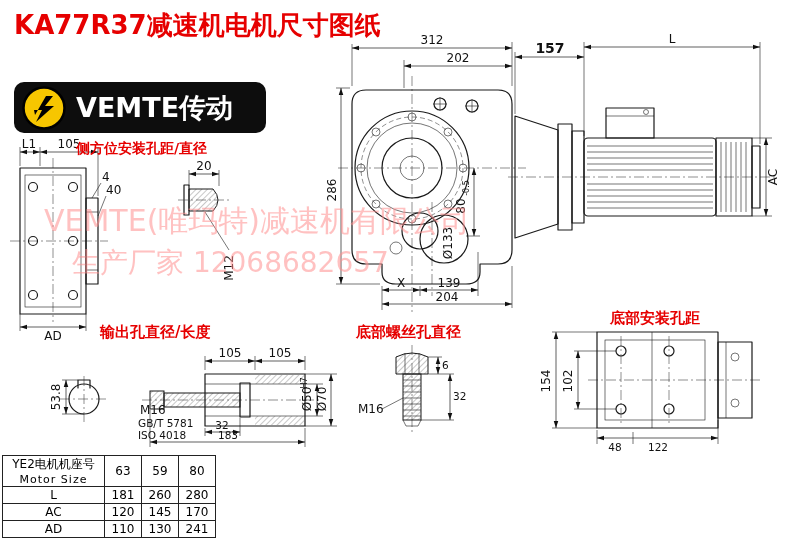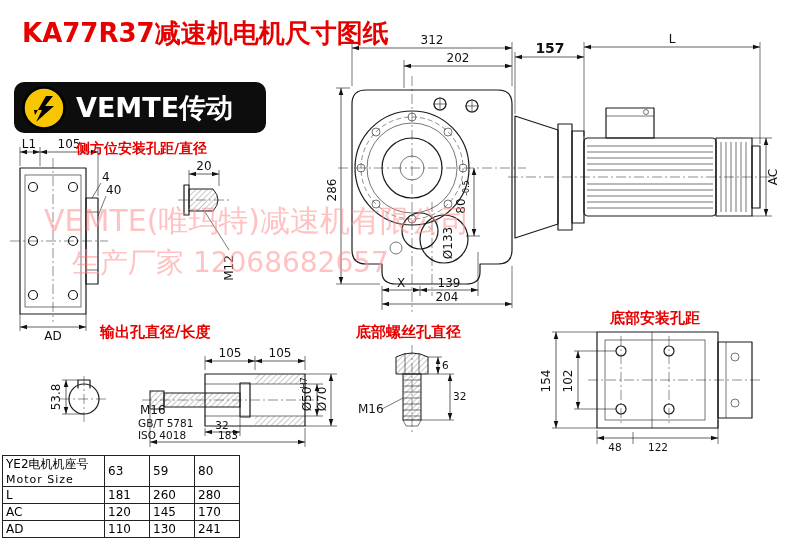--- a/index.html
+++ b/index.html
@@ -1,29 +1,29 @@
 <!DOCTYPE html>
 <html><head>
 <meta charset="utf-8">
 <style>
   *{box-sizing:border-box}
   html,body{margin:0;padding:0;background:#fff;font-family:"DejaVu Sans","Liberation Sans",sans-serif}
   #stage{position:relative;width:800px;height:539px;background:#fff;overflow:hidden}
   #draw{position:absolute;left:0;top:0;z-index:1}
-  .title{position:absolute;left:6px;top:0;margin:16px;font-size:26px;font-weight:bold;color:#e60000;z-index:4;white-space:nowrap}
+  .title{position:absolute;left:6px;top:0;margin:8px;font-size:26px;font-weight:bold;color:#e60000;z-index:4;white-space:nowrap}
   .logo{position:absolute;left:14px;top:82px;width:252px;height:51px;background:#0d0d0d;border-radius:10px;display:flex;align-items:center;z-index:4}
   .logo-badge{width:46px;height:46px;margin-left:7px;flex:0 0 auto}
   .logo-brand{color:#fff;font-size:27px;font-weight:bold;margin-left:9px;white-space:nowrap}
   .logo-sub{position:absolute;left:76px;top:140px;color:#e60000;font-size:14px;font-weight:bold;z-index:4;white-space:nowrap}
   .watermark{position:absolute;left:44px;top:200px;z-index:3;color:#ff8f8f;opacity:.55;font-weight:normal;font-size:30px;line-height:42px;white-space:nowrap;pointer-events:none}
   .watermark .wm2{margin-left:28px;font-size:28px}
   table.spec{position:absolute;left:2px;top:455px;z-index:4;border-collapse:collapse;background:#fff;font-size:12px;color:#000;table-layout:fixed}
-  .spec td,.spec th{border:1px solid #222;text-align:left;font-weight:normal;padding:0 3px;height:17px;overflow:hidden}
+  .spec td,.spec th{border:1px solid #222;text-align:center;font-weight:normal;padding:0 3px;height:17px;overflow:hidden}
   .spec th.c0{width:102px}
-  .spec td{width:45px}
+  .spec td{width:37px}
   .spec .en{font-size:11px;letter-spacing:1px}
   svg text{font-family:"DejaVu Sans","Liberation Sans",sans-serif;font-size:12px;fill:#111}
   svg text.sm{font-size:10.5px}
   svg text.xs{font-size:8px}
   svg text.b{font-weight:bold;font-size:14px}
   svg text.red{fill:#e60000;font-weight:bold;font-size:15px}
   .ln{stroke:#1a1a1a;stroke-width:1.2;fill:none;stroke-linejoin:round;stroke-linecap:round}
   .thin{stroke:#1a1a1a;stroke-width:.6;fill:none}
   .dim{stroke:#1a1a1a;stroke-width:.7;fill:none}
   .cl{stroke:#444;stroke-width:.6;fill:none;stroke-dasharray:10 3 2 3}

